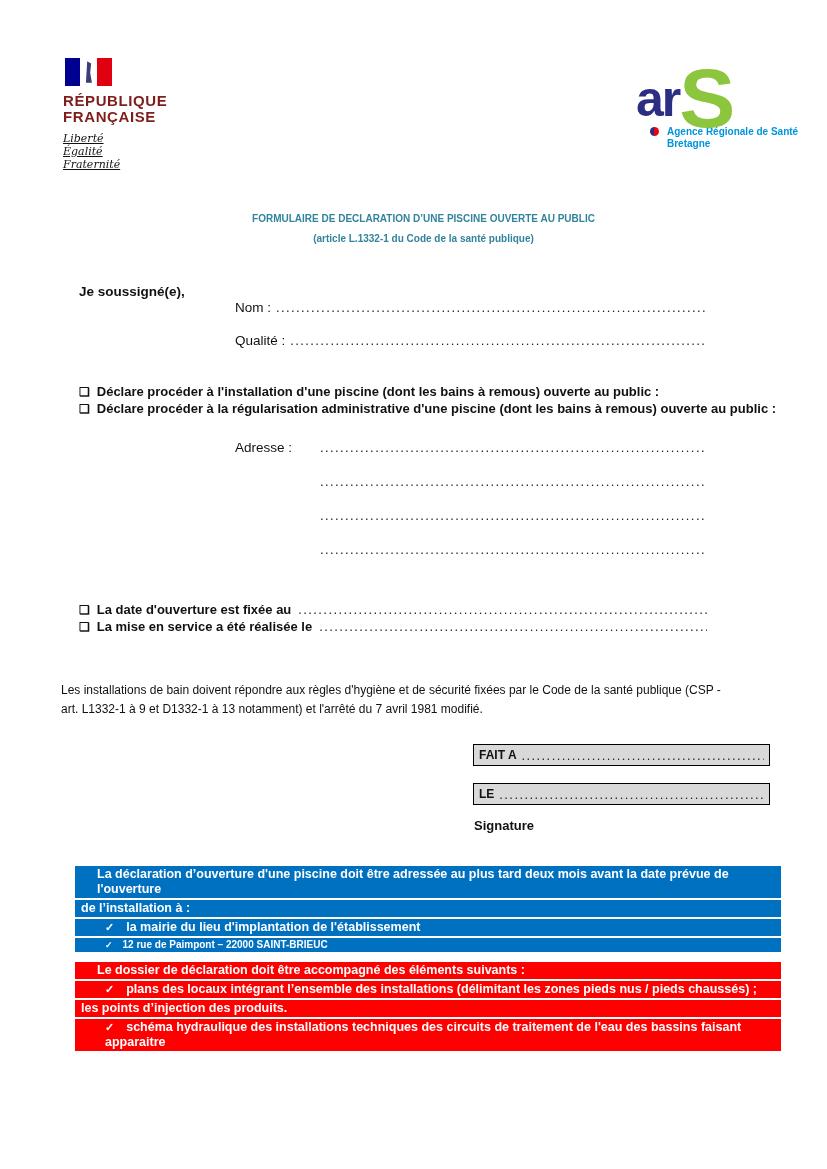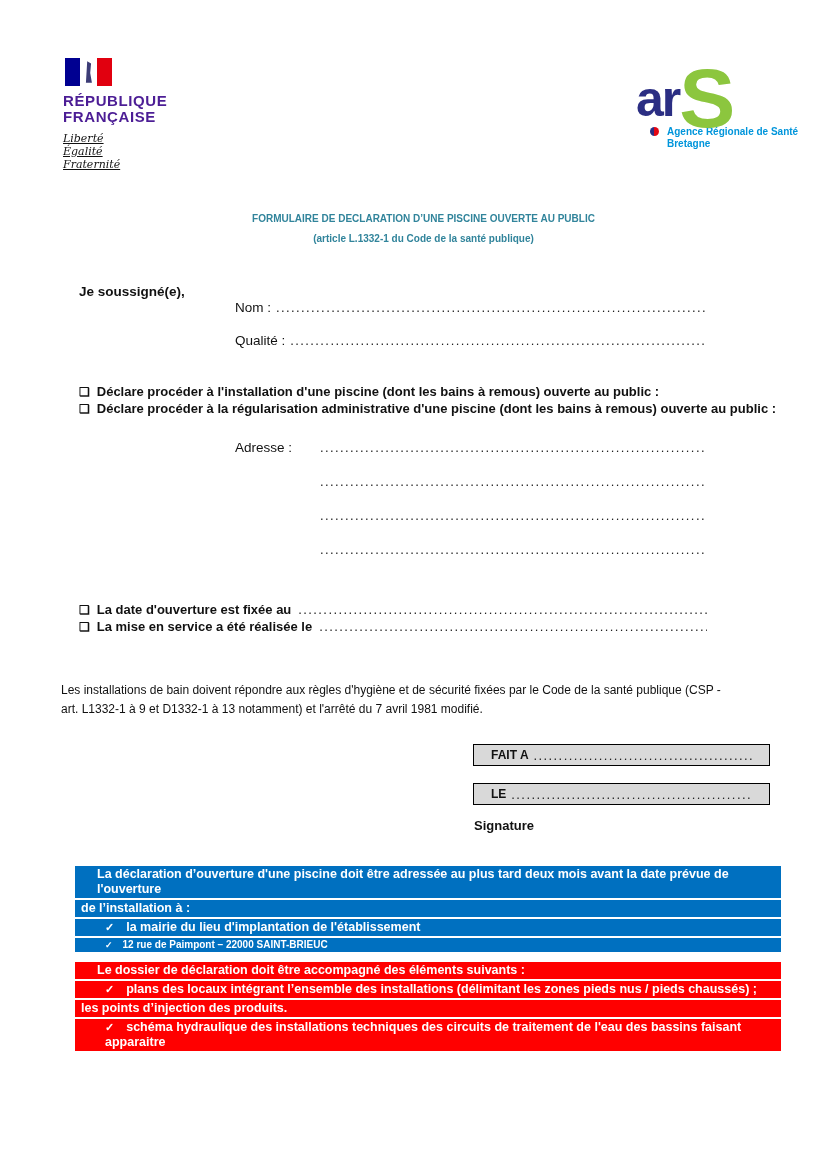--- a/index.html
+++ b/index.html
@@ -9,21 +9,21 @@
   .abs { position:absolute; }
 
   
   .marianne { left:63px; top:58px; width:130px; }
   .flag { width:47px; height:28px; display:flex; margin-left:2px; }
   .flag .fb { flex:1; background:#000091; }
   .flag .fw { flex:1.15; background:#fff; position:relative; }
   .flag .fw::after { content:""; position:absolute; left:25%; top:12%; width:50%; height:76%;
      background:#1a1a5e; clip-path:polygon(20% 100%, 35% 0, 80% 10%, 70% 55%, 90% 100%); opacity:.85;}
   .flag .fr { flex:1; background:#E1000F; }
-  .rf-name { margin-top:7px; font-weight:bold; font-size:15px; line-height:16px; letter-spacing:.6px; color:#4c1d95; }
+  .rf-name { margin-top:7px; font-weight:bold; font-size:15px; line-height:16px; letter-spacing:.6px; color:#7f1d1d; }
   .motto { margin-top:7px; font-family:"DejaVu Serif", serif; font-style:italic; font-size:11px; line-height:13px; color:#111;text-decoration:underline; }
 
   
   .ars { left:636px; top:42px; width:175px; }
   .ars-word { display:flex; align-items:flex-end; height:80px; }
   .ars-ar { font-size:50px; font-weight:bold; color:#2B2E83; line-height:.9; letter-spacing:-2px; }
   .ars-s { font-size:84px; font-weight:bold; color:#8CC63E; line-height:.78; position:relative; top:10px; }
   .ars-sub { display:flex; gap:8px; margin-left:14px; margin-top:4px; align-items:flex-start; }
   .ars-mark { width:9px; height:9px; border-radius:50%; flex:0 0 auto; margin-top:1px;
      background:linear-gradient(90deg,#2B2E83 45%,#E30613 45%); }
@@ -51,21 +51,21 @@
   .cb3 { top:602px; }
   .cb4 { top:619px; }
 
   .adresse-label { left:235px; top:440px; font-size:13.5px; }
   .addr { width:387px; left:320px; display:flex; }
   .addr1 { top:440px; } .addr2 { top:474px; } .addr3 { top:508px; } .addr4 { top:542px; }
 
   .legal { left:61px; top:681px; width:668px; font-size:12px; line-height:19px; }
 
   .graybox { left:473px; width:297px; height:22px; background:#D9D9D9; border:1px solid #000;
-     display:flex; align-items:center; padding:0 17px; }
+     display:flex; align-items:center; padding:0 5px; }
   .glabel { font-weight:bold; font-size:12px; margin-right:5px; white-space:nowrap; }
   .fait { top:744px; } .lebox { top:783px; }
   .signature { left:474px; top:818px; font-weight:bold; font-size:13px; }
 
   
   .bluebox { left:75px; top:866px; width:706px; }
   .redbox  { left:75px; top:962px; width:706px; }
   .bline, .rline { color:#fff; font-weight:bold; font-size:12.5px; line-height:15px;
      padding:1px 6px; margin-bottom:2px; }
   .bline { background:#0070C0; }

